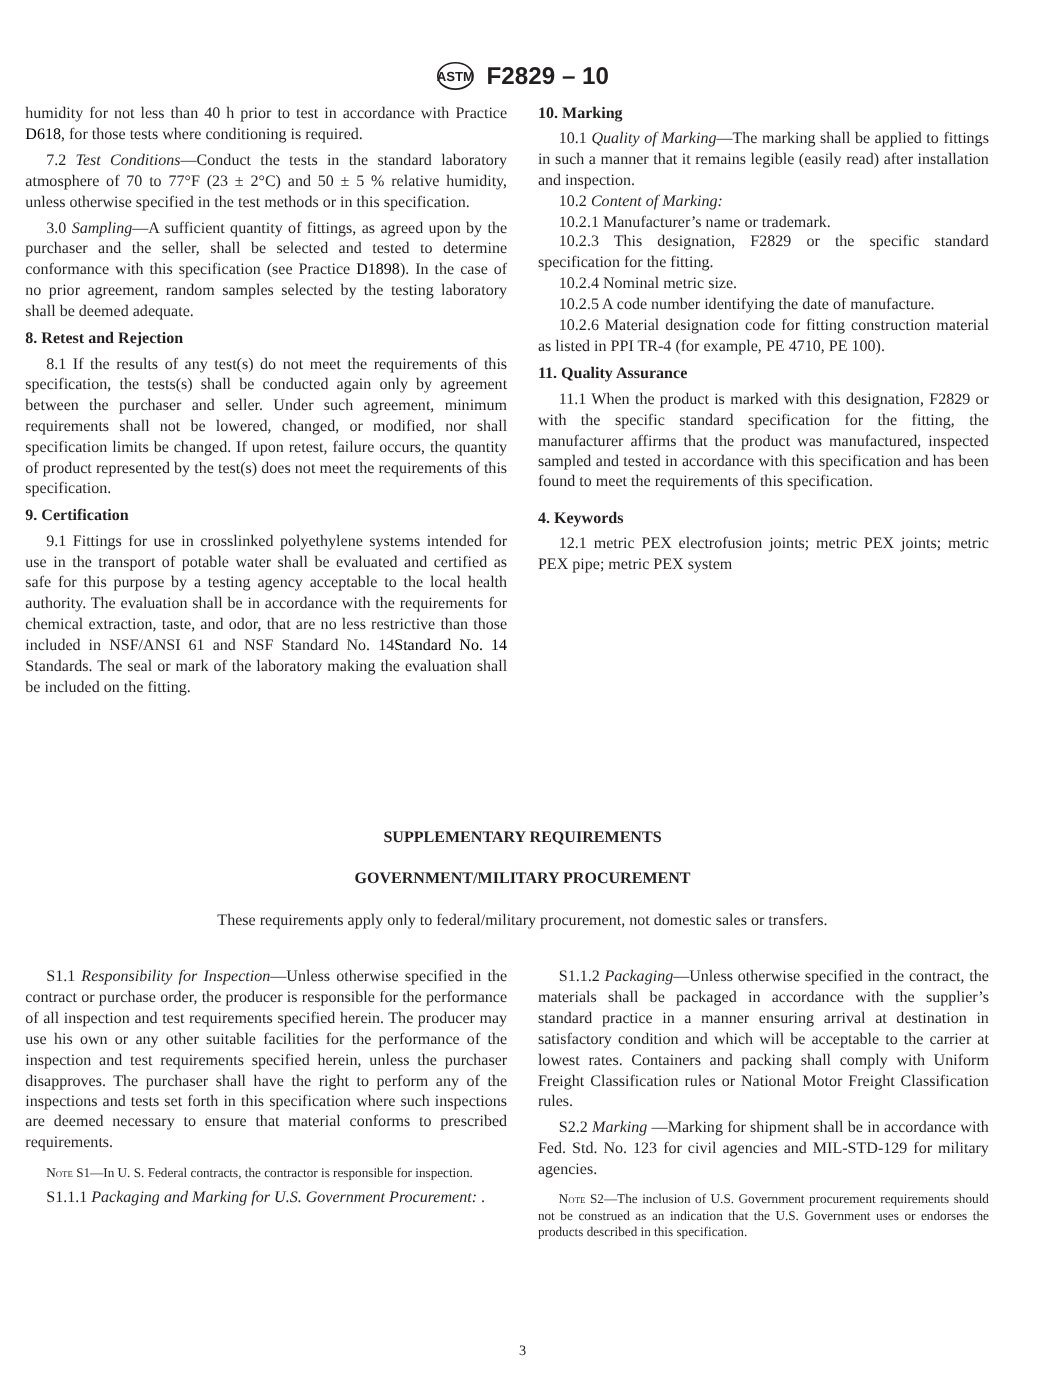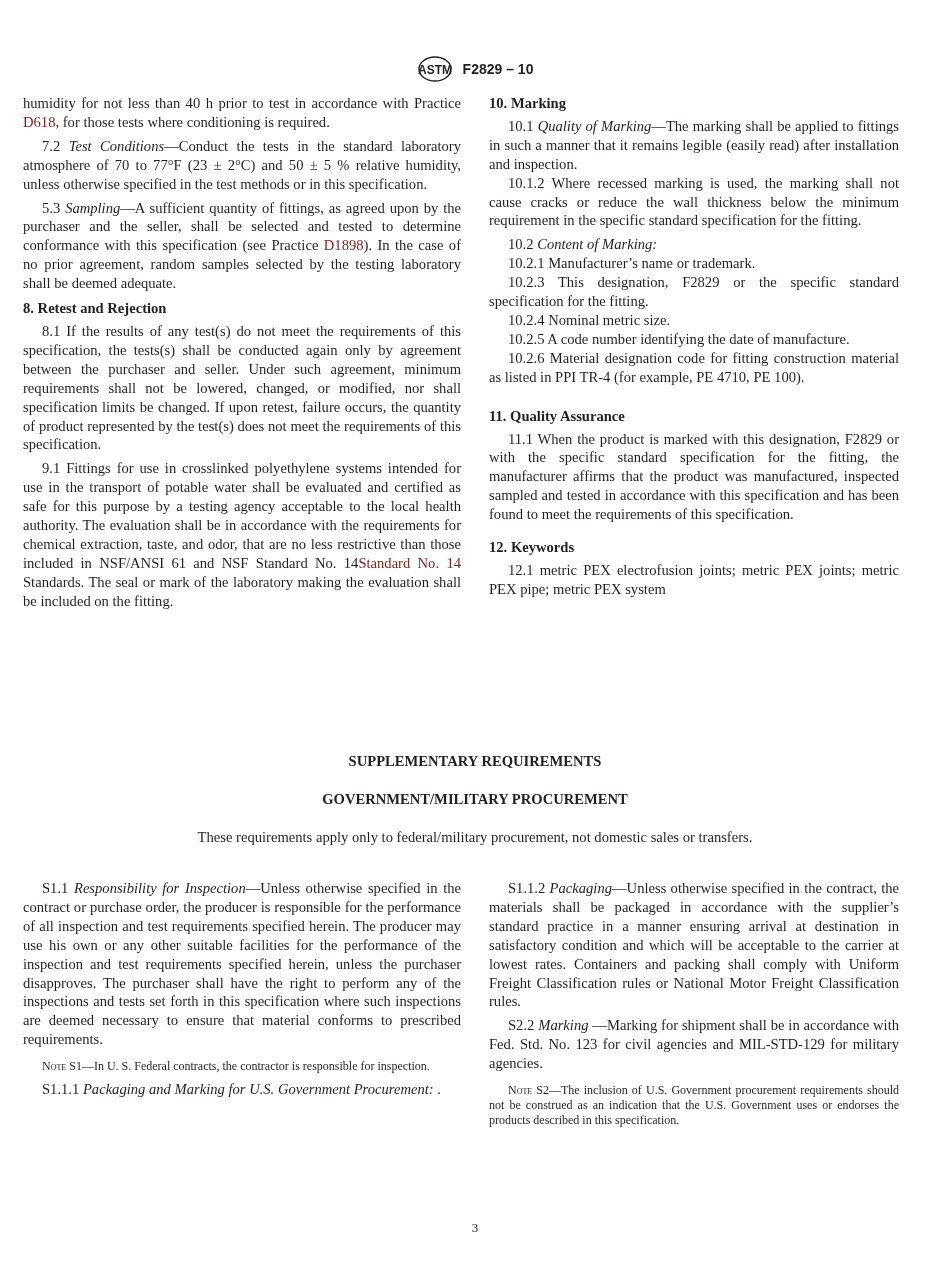--- a/index.html
+++ b/index.html
@@ -1,29 +1,29 @@
 <!DOCTYPE html>
 <html><head>
 <meta charset="utf-8">
 <style>
   html, body { margin: 0; padding: 0; background: #ffffff; }
   body { width: 950px; height: 1272px; position: relative; overflow: hidden;
          font-family: "Liberation Serif", serif; color: #231f20; }
   .header { position: absolute; top: 55px; left: 0; width: 950px; text-align: center; }
   .header .logo { display: inline-block; vertical-align: middle; width: 36px; height: 28px; margin-right: 6px; }
-  .header .code { display: inline-block; vertical-align: middle; font-family: "Liberation Sans", sans-serif; font-weight: bold; font-size: 14px; color: #231f20; }
+  .header .code { display: inline-block; vertical-align: middle; font-family: "Liberation Sans", sans-serif; font-weight: bold; font-size: 22px; color: #231f20; }
   .col { position: absolute; width: 438px; font-size: 14.6px; line-height: 18.9px; text-align: justify; }
   .col.left { left: 23px; }
   .col.right { left: 489px; width: 410px; }
   p { margin: 0 0 5px 0; text-indent: 19px; }
   p.tight { margin-bottom: 0; }
   h2 { font-size: 14.6px; font-weight: bold; margin: 6px 0 4px 0; line-height: 18.9px; }
   h2.first { margin-top: 0; }
   i { font-style: italic; }
-  .link { color: #7f1d1d; }
+  .link { color: #000000; }
   .note { font-size: 12px; line-height: 15px; text-indent: 19px; margin: 10px 0 6px 0; }
   .note .sc { font-variant: small-caps; }
   .center { position: absolute; left: 0; width: 950px; text-align: center; font-size: 14.6px; }
   .center.bold { font-weight: bold; }
   .pagenum { position: absolute; top: 1220px; left: 0; width: 950px; text-align: center; font-size: 13px; }
 </style>
 </head>
 <body>
 
 <div class="header">
@@ -32,39 +32,39 @@
       <ellipse cx="18" cy="14" rx="16" ry="12" fill="none" stroke="#231f20" stroke-width="1.5"></ellipse>
       <text x="18" y="19" text-anchor="middle" font-family="Liberation Sans, sans-serif" font-weight="bold" font-size="12" fill="#231f20">ASTM</text>
     </svg>
   </span>
   <span class="code">F2829 – 10</span>
 </div>
 
 <div class="col left" style="top:94px;">
   <p style="text-indent:0;"><span>humidity for not less than 40 h prior to test in accordance with Practice </span><span class="link">D618</span><span>, for those tests where conditioning is required.</span></p>
   <p><span>7.2 </span><i>Test Conditions</i><span>—Conduct the tests in the standard laboratory atmosphere of 70 to 77°F (23 ± 2°C) and 50 ± 5 % relative humidity, unless otherwise specified in the test methods or in this specification.</span></p>
-  <p><span>5.3 </span><i>Sampling</i><span>—A sufficient quantity of fittings, as agreed upon by the purchaser and the seller, shall be selected and tested to determine conformance with this specification (see Practice </span><span class="link">D1898</span><span>). In the case of no prior agreement, random samples selected by the testing laboratory shall be deemed adequate.</span></p>
+  <p><span>3.0 </span><i>Sampling</i><span>—A sufficient quantity of fittings, as agreed upon by the purchaser and the seller, shall be selected and tested to determine conformance with this specification (see Practice </span><span class="link">D1898</span><span>). In the case of no prior agreement, random samples selected by the testing laboratory shall be deemed adequate.</span></p>
   <h2>8.  Retest and Rejection</h2>
   <p>8.1  If the results of any test(s) do not meet the requirements of this specification, the tests(s) shall be conducted again only by agreement between the purchaser and seller. Under such agreement, minimum requirements shall not be lowered, changed, or modified, nor shall specification limits be changed. If upon retest, failure occurs, the quantity of product represented by the test(s) does not meet the requirements of this specification.</p>
+  <h2>9.  Certification</h2>
   <p><span>9.1 Fittings for use in crosslinked polyethylene systems intended for use in the transport of potable water shall be evaluated and certified as safe for this purpose by a testing agency acceptable to the local health authority. The evaluation shall be in accordance with the requirements for chemical extraction, taste, and odor, that are no less restrictive than those included in NSF/ANSI 61 and NSF Standard No. 14</span><span class="link">Standard No. 14</span><span> Standards. The seal or mark of the laboratory making the evaluation shall be included on the fitting.</span></p>
 </div>
 
 <div class="col right" style="top:94px;">
   <h2 class="first">10.  Marking</h2>
   <p class="tight"><span>10.1 </span><i>Quality of Marking</i><span>—The marking shall be applied to fittings in such a manner that it remains legible (easily read) after installation and inspection.</span></p>
-  <p>10.1.2 Where recessed marking is used, the marking shall not cause cracks or reduce the wall thickness below the minimum requirement in the specific standard specification for the fitting.</p>
   <p class="tight"><span>10.2 </span><i>Content of Marking:</i></p>
   <p class="tight">10.2.1  Manufacturer’s name or trademark.</p>
   <p class="tight">10.2.3 This designation, F2829 or the specific standard specification for the fitting.</p>
   <p class="tight">10.2.4  Nominal metric size.</p>
   <p class="tight">10.2.5  A code number identifying the date of manufacture.</p>
   <p>10.2.6  Material designation code for fitting construction material as listed in PPI TR-4 (for example, PE 4710, PE 100).</p>
-  <h2 style="margin-top:20px;">11.  Quality Assurance</h2>
+  <h2 style="margin-top:6px;">11.  Quality Assurance</h2>
   <p>11.1 When the product is marked with this designation, F2829 or with the specific standard specification for the fitting, the manufacturer affirms that the product was manufactured, inspected sampled and tested in accordance with this specification and has been found to meet the requirements of this specification.</p>
-  <h2 style="margin-top:14px;">12.  Keywords</h2>
+  <h2 style="margin-top:14px;">4.  Keywords</h2>
   <p>12.1 metric PEX electrofusion joints; metric PEX joints; metric PEX pipe; metric PEX system</p>
 </div>
 
 <div class="center bold" style="top:753px;">SUPPLEMENTARY REQUIREMENTS</div>
 <div class="center bold" style="top:791px;">GOVERNMENT/MILITARY PROCUREMENT</div>
 <div class="center" style="top:829px;">These requirements apply only to federal/military procurement, not domestic sales or transfers.</div>
 
 <div class="col left" style="top:879px;">
   <p><span>S1.1 </span><i>Responsibility for Inspection</i><span>—Unless otherwise specified in the contract or purchase order, the producer is responsible for the performance of all inspection and test requirements specified herein. The producer may use his own or any other suitable facilities for the performance of the inspection and test requirements specified herein, unless the purchaser disapproves. The purchaser shall have the right to perform any of the inspections and tests set forth in this specification where such inspections are deemed necessary to ensure that material conforms to prescribed requirements.</span></p>
   <div class="note"><span class="sc">Note</span><span> S1—In U. S. Federal contracts, the contractor is responsible for inspection.</span></div>

